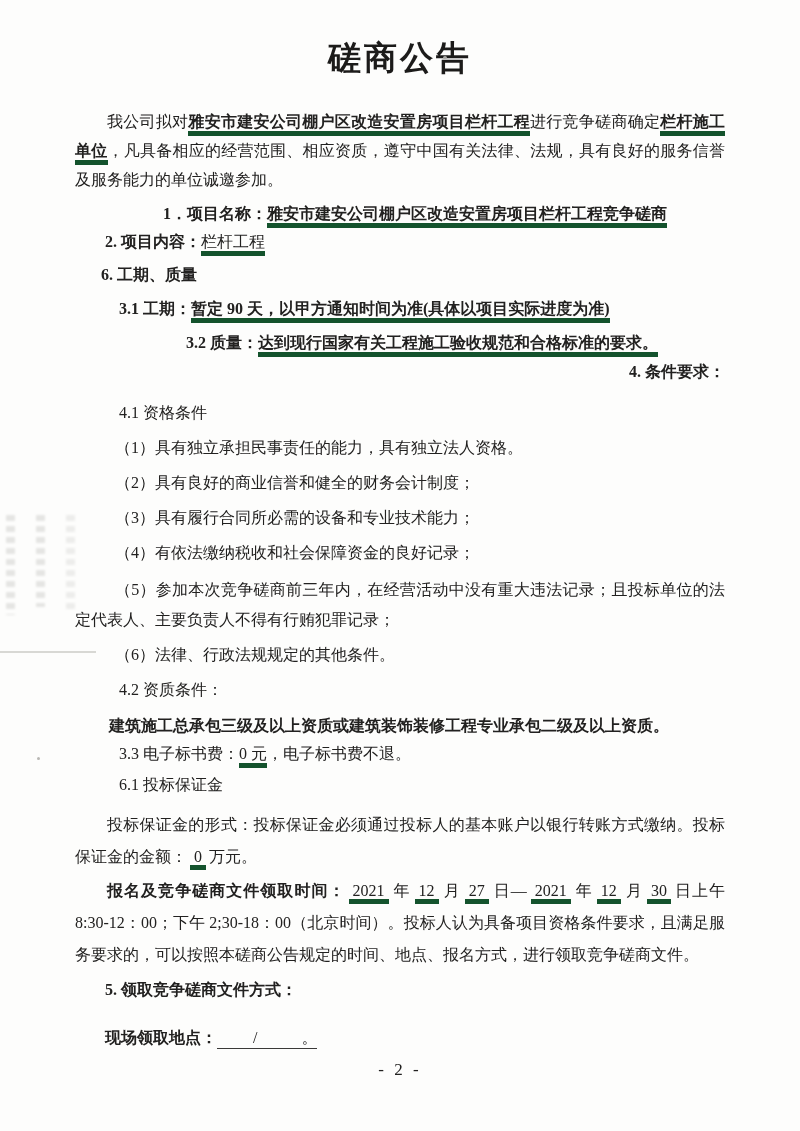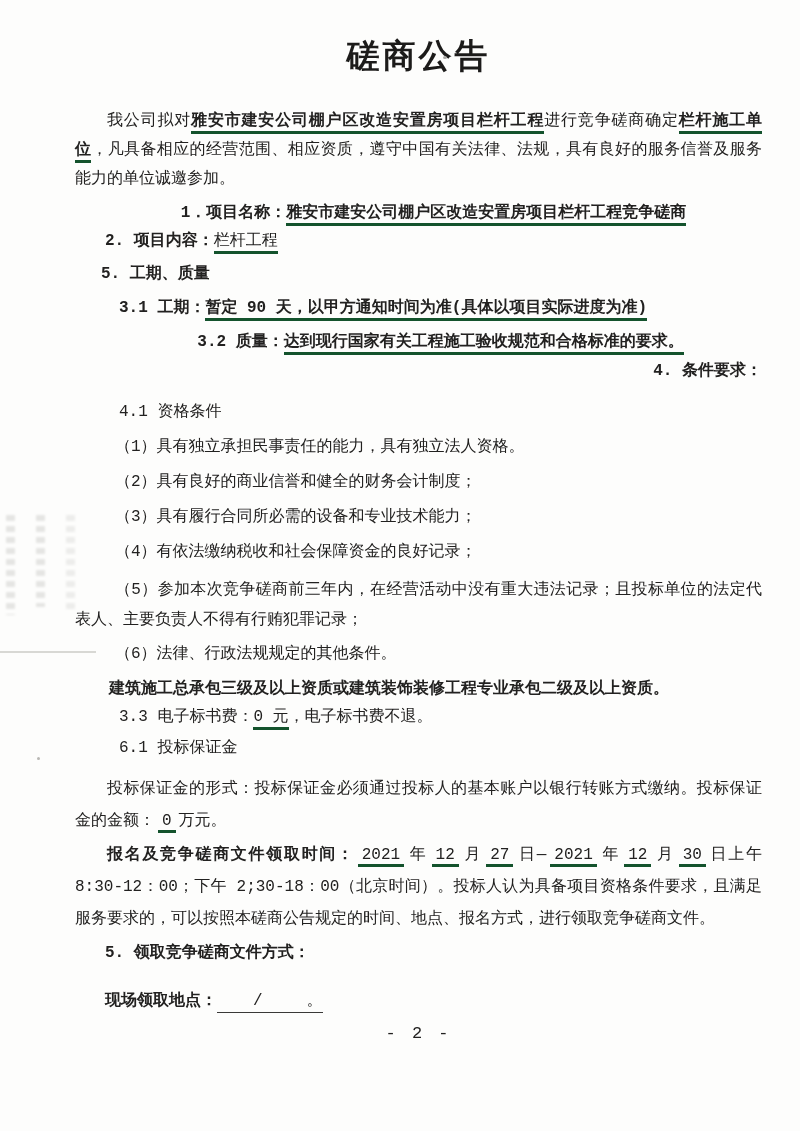--- a/index.html
+++ b/index.html
@@ -3,38 +3,38 @@
 <meta charset="utf-8">
 <style>
   html, body { margin: 0; padding: 0; background: #ffffff; }
   .page {
     position: relative;
     width: 800px;
     height: 1131px;
     margin: 0 auto;
     background: #fdfdfc;
     box-sizing: border-box;
-    padding: 38px 38px 0 75px;
-    font-family: Liberation Mono, monospace;
+    padding: 38px 75px 0 75px;
+    font-family: Liberation Serif, serif;
     color: #222120;
     font-size: 16px;
     overflow: hidden;
   }
   .title {
     text-align: center;
     font-size: 33px;
     font-weight: 700;
     letter-spacing: 3px;
     margin: 0 0 28px 0;
     line-height: 1.25;
     color: #1c1b1a;
   }
   p { margin: 0; }
   .b { font-weight: 700; }
-  .u { border-bottom: 3px solid #14532d; padding-bottom: 1px; }
+  .u { border-bottom: 5px solid #14532d; padding-bottom: 1px; }
   .intro { text-indent: 2em; line-height: 29px; text-align: justify; margin: 0 0 7px 0; }
   .line { line-height: 25px; }
   .item1 { margin: 0 0 3px 30px; text-align: center; }
   .item2 { margin: 0 0 8px 30px; }
   .item3 { margin: 0 0 9px 26px; }
   .item31 { margin: 0 0 9px 44px; }
   .item32 { margin: 0 0 4px 44px; text-align: center; }
   .item4 { margin: 0 0 16px 22px; text-align: right; }
   .item41 { margin: 0 0 10px 44px; }
   .cond { margin: 0 0 10px 40px; line-height: 25px; }
@@ -79,37 +79,38 @@
   <div class="artifact dot2"></div>
 
   <h1 class="title">磋商公告</h1>
 
   <p class="intro"><span>我公司拟对</span><span class="b u">雅安市建安公司棚户区改造安置房项目栏杆工程</span><span>进行竞争磋商确定</span><span class="b u">栏杆施工单位</span><span>，凡具备相应的经营范围、相应资质，遵守中国有关法律、法规，具有良好的服务信誉及服务能力的单位诚邀参加。</span></p>
 
   <p class="line item1"><span class="b">1．项目名称：</span><span class="b u">雅安市建安公司棚户区改造安置房项目栏杆工程竞争磋商</span></p>
 
   <p class="line item2"><span class="b">2. 项目内容：</span><span class="u">栏杆工程</span></p>
 
-  <p class="line item3 b">5. 工期、质量</p>
+  <p class="line item3 b">6. 工期、质量</p>
 
   <p class="line item31"><span class="b">3.1 工期：</span><span class="b u">暂定 90 天，以甲方通知时间为准(具体以项目实际进度为准)</span></p>
 
   <p class="line item32"><span class="b">3.2 质量：</span><span class="b u">达到现行国家有关工程施工验收规范和合格标准的要求。</span></p>
 
   <p class="line item4 b">4. 条件要求：</p>
 
   <p class="line item41">4.1 资格条件</p>
 
   <p class="cond">（1）具有独立承担民事责任的能力，具有独立法人资格。</p>
   <p class="cond">（2）具有良好的商业信誉和健全的财务会计制度；</p>
   <p class="cond">（3）具有履行合同所必需的设备和专业技术能力；</p>
   <p class="cond">（4）有依法缴纳税收和社会保障资金的良好记录；</p>
   <p class="cond-wrap">（5）参加本次竞争磋商前三年内，在经营活动中没有重大违法记录；且投标单位的法定代表人、主要负责人不得有行贿犯罪记录；</p>
   <p class="cond">（6）法律、行政法规规定的其他条件。</p>
 
+  <p class="line item42">4.2 资质条件：</p>
 
   <p class="line req b">建筑施工总承包三级及以上资质或建筑装饰装修工程专业承包二级及以上资质。</p>
 
   <p class="line item43"><span>3.3 电子标书费：</span><span class="u">0 元</span><span>，电子标书费不退。</span></p>
 
   <p class="line item44">6.1 投标保证金</p>
 
   <p class="deposit"><span>投标保证金的形式：投标保证金必须通过投标人的基本账户以银行转账方式缴纳。投标保证金的金额：</span><span class="u num">0</span><span>万元。</span></p>
 
   <p class="sched"><span class="b">报名及竞争磋商文件领取时间：</span><span class="u num">2021</span><span class="sep">年</span><span class="u num">12</span><span class="sep">月</span><span class="u num">27</span><span class="sep">日—</span><span class="u num">2021</span><span class="sep">年</span><span class="u num">12</span><span class="sep">月</span><span class="u num">30</span><span>日上午 8:30-12：00；下午 2;30-18：00（北京时间）。投标人认为具备项目资格条件要求，且满足服务要求的，可以按照本磋商公告规定的时间、地点、报名方式，进行领取竞争磋商文件。</span></p>

